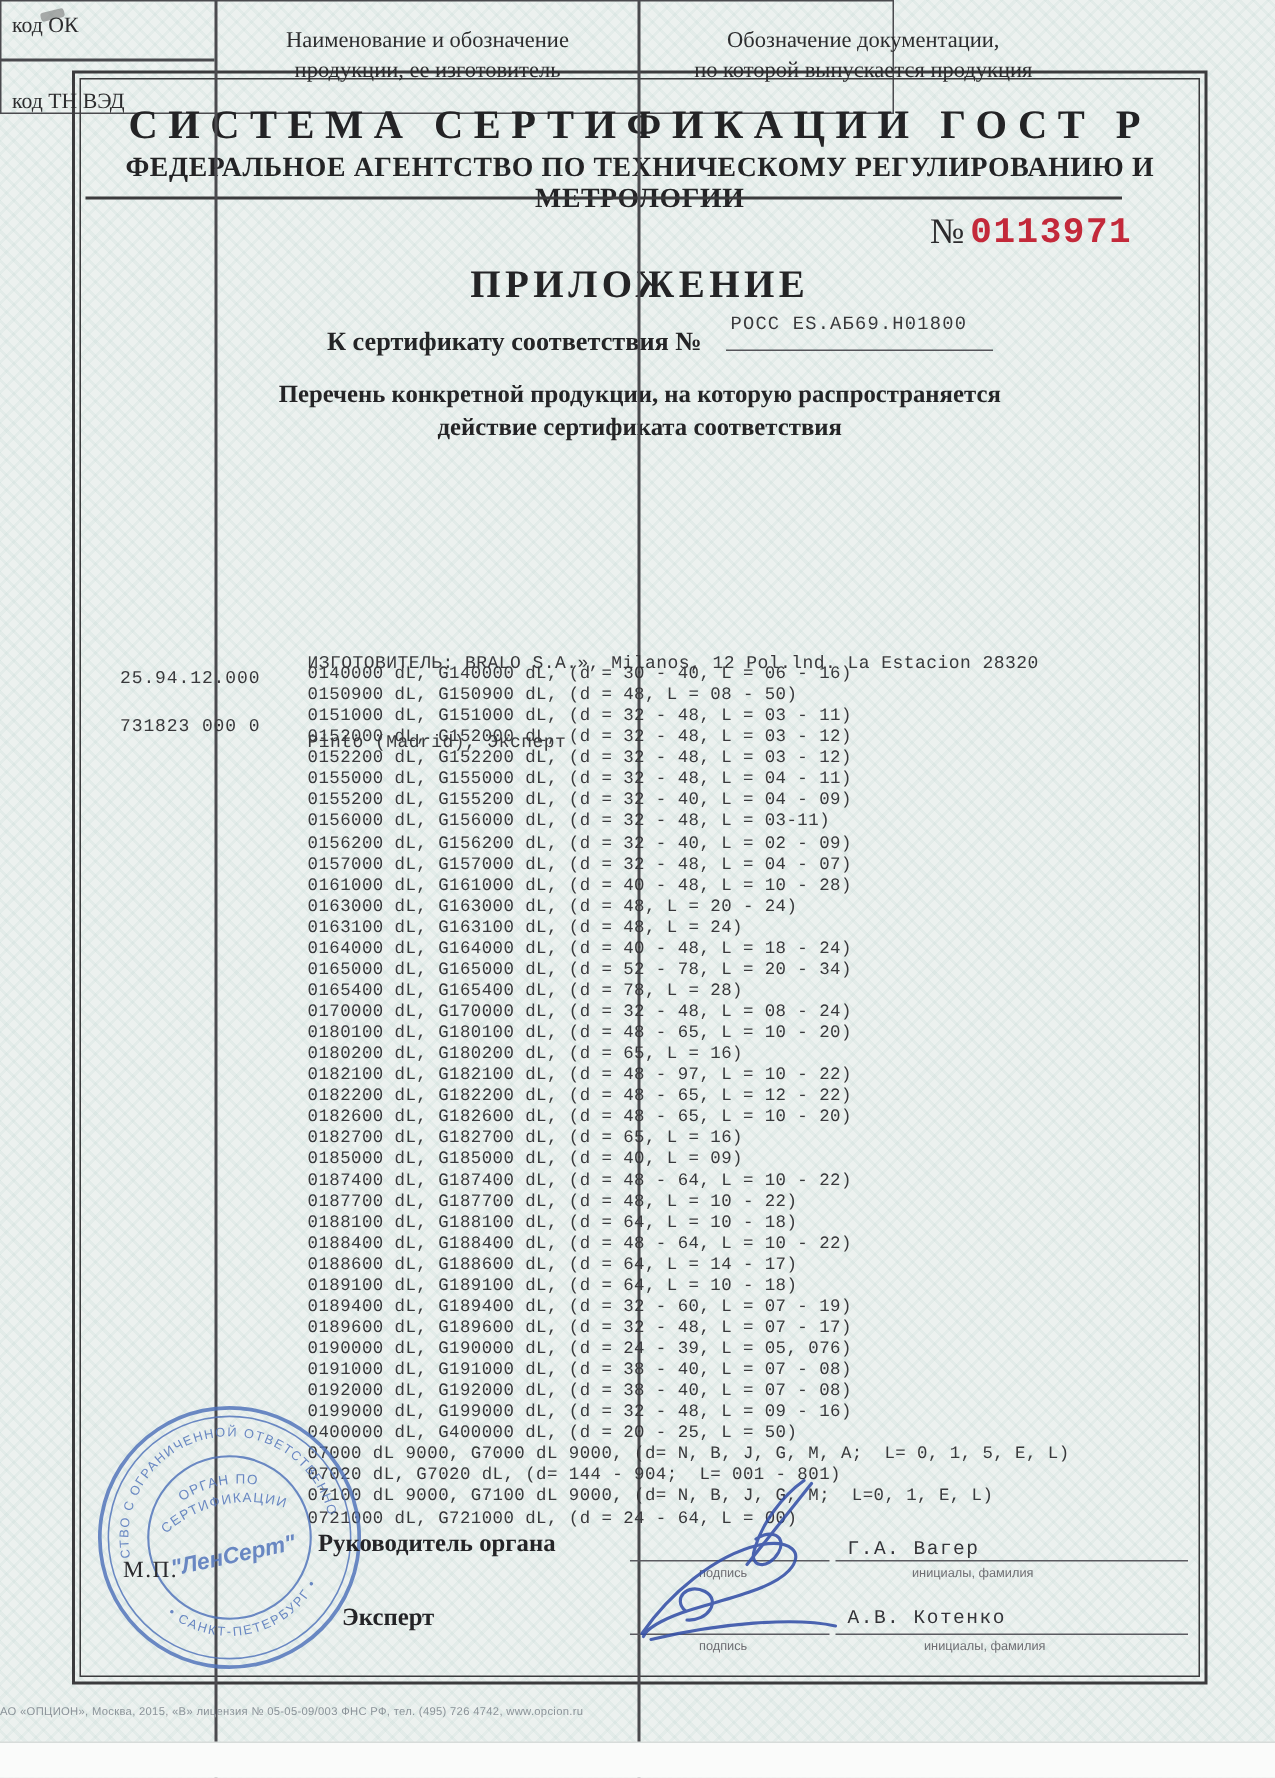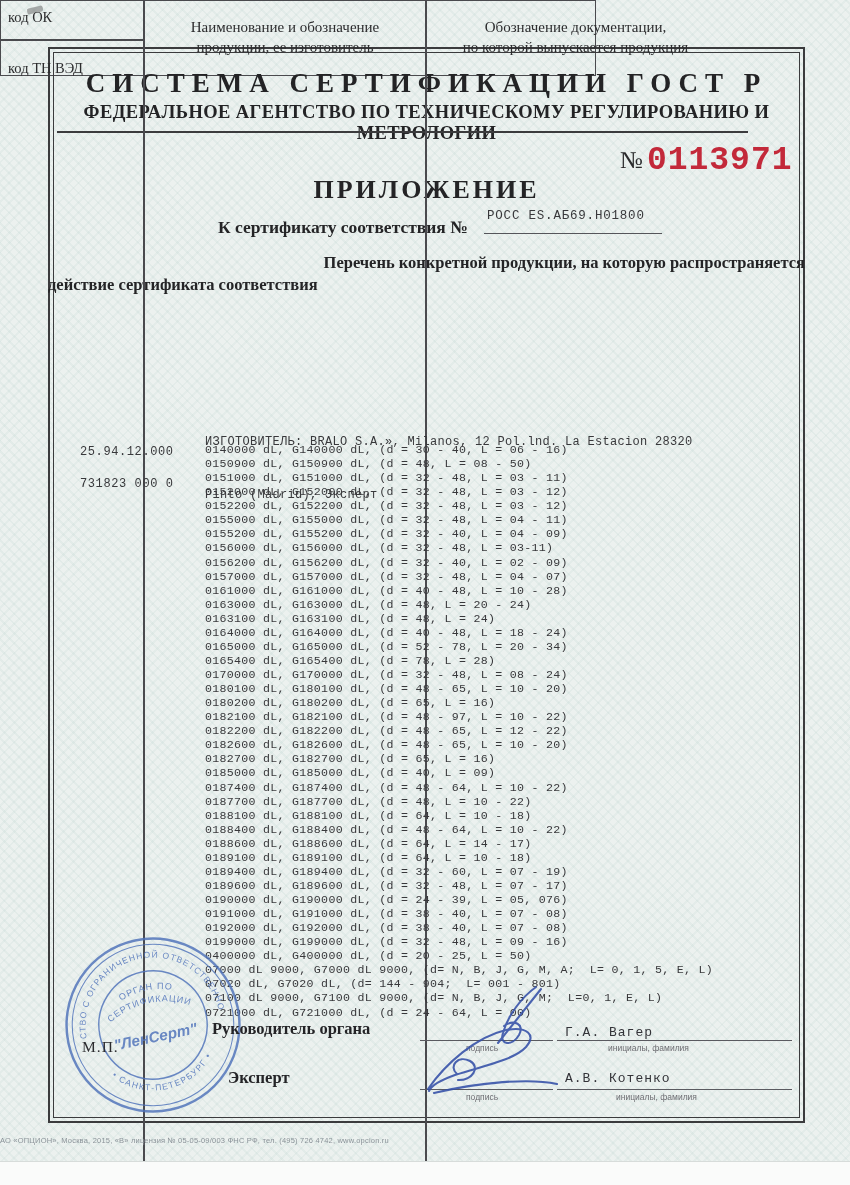--- a/index.html
+++ b/index.html
@@ -31,37 +31,37 @@
   .doc-subtitle {
     left:48px; top:102px; width:757px; text-align:center;
     font-size:18.5px; font-weight:bold; letter-spacing:.4px; color:#232325;
   }
   .header-rule { left:57px; top:131px; width:691px; height:2px; background:#3b3b3d; }
 
   .blank-no { left:620px; top:142px; width:170px; white-space:nowrap; }
   .blank-no .nosign { font-size:24px; color:#2b2b2d; vertical-align:middle; }
   .blank-no .digits {
     font-family:"Liberation Mono","DejaVu Sans Mono",monospace;
-    font-size:33px; font-weight:bold; color:#c3293a; letter-spacing:1px; vertical-align:middle;margin-top:13px;
+    font-size:24px; font-weight:bold; color:#c3293a; letter-spacing:1px; vertical-align:middle;margin-top:13px;
   }
 
   .appendix-title {
     left:48px; top:175px; width:757px; text-align:center;
     font-size:26px; font-weight:bold; letter-spacing:3px; color:#242426;
   }
   .cert-label { left:218px; top:217px; font-size:17.5px; font-weight:bold; color:#242426; }
   .cert-number {
     left:487px; top:209px;
     font-family:"Liberation Mono","DejaVu Sans Mono",monospace;
     font-size:12.5px; color:#3a3a3c; letter-spacing:.8px;
   }
   .cert-underline { left:484px; top:233px; width:178px; height:1.4px; background:#55555a; }
 
-  .desc-1 { left:48px; top:253px; width:757px; text-align:right; font-size:16.5px; font-weight:bold; color:#242426; }
-  .desc-2 { left:48px; top:275px; width:757px; font-size:16.5px; font-weight:bold; color:#242426; }
+  .desc-1 { left:48px; top:253px; width:757px; text-align:center; font-size:16.5px; font-weight:bold; color:#242426; }
+  .desc-2 { left:48px; top:275px; width:757px; text-align:center; font-size:16.5px; font-weight:bold; color:#242426; }
 
   .thead { left:66px; top:303px; width:596px; height:76px; border:1.5px solid #4a4a4e; }
   .thead .v1 { position:absolute; left:143px; top:0; width:1.5px; height:100%; background:#4a4a4e; }
   .thead .v2 { position:absolute; left:425px; top:0; width:1.5px; height:100%; background:#4a4a4e; }
   .thead .h1 { position:absolute; left:0; top:39px; width:143px; height:1.5px; background:#4a4a4e; }
   .cell-lbl { position:absolute; font-size:14.5px; color:#2c2c2e; }
   .th-center { position:absolute; text-align:center; font-size:15px; color:#2c2c2e; line-height:20px; }
 
   .mono {
     font-family:"Liberation Mono","DejaVu Sans Mono",monospace;

